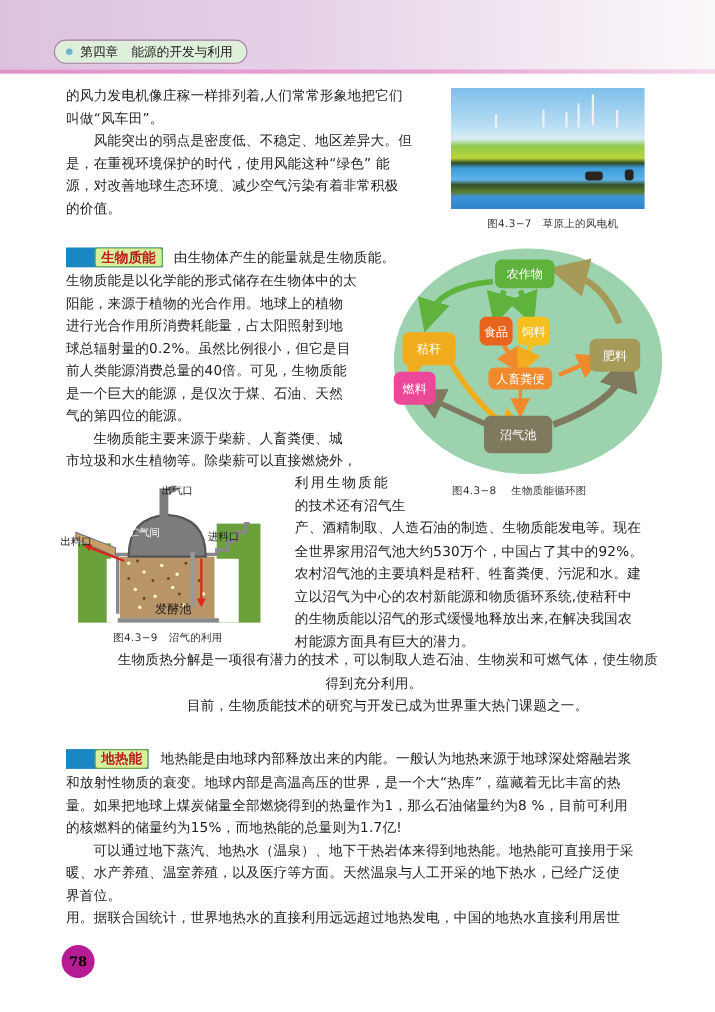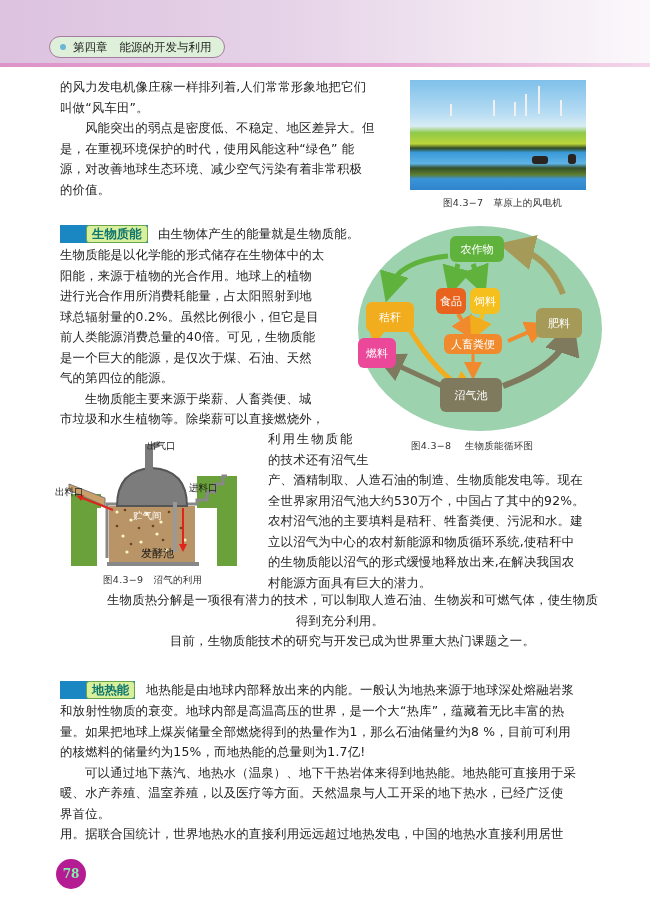--- a/index.html
+++ b/index.html
@@ -36,35 +36,35 @@
     .cow { position: absolute; background: #2a2420; border-radius: 3px; }
 
     .caption { position: absolute; font-size: 9.5px; color: #333; letter-spacing: 0.3px; }
 
     .section-tag {
       position: absolute; height: 18px; display: flex; align-items: center;
     }
     .tag-label {
       height: 18px; padding: 2px 5px; margin-left: -2px;
       background: #d8ef9c; border: 1px solid #6aa34a; border-radius: 3px;
-      font-size: 12.4px; font-weight: bold; color: #0f766e; display: flex; align-items: center;
+      font-size: 12.4px; font-weight: bold; color: #b91c1c; display: flex; align-items: center;
     }
     .tag-bar-wrap { display: flex; align-items: center; background: #1a86c2; padding-left: 28px; height: 18px; }
 
     
     .cycle { position: absolute; left: 358px; top: 226px; width: 244px; height: 205px; }
     .cycle-bg { position: absolute; left: 0; top: 0; width: 244px; height: 205px; border-radius: 50%; background: #9dd2ae; }
     .node { position: absolute; border-radius: 6px; color: #ffffff; font-size: 11px; display: flex; align-items: center; justify-content: center; text-align: right; }
 
     
     .digester { position: absolute; left: 57px; top: 440px; width: 180px; height: 132px; text-align: right; }
 
     .page-num {
       position: absolute; left: 56px; top: 859px; width: 30px; height: 30px; border-radius: 50%;
-      background: #b51c93; color: #86efac; font-family: "DejaVu Serif", serif; font-weight: bold; font-size: 12px;
+      background: #b51c93; color: #000000; font-family: "DejaVu Serif", serif; font-weight: bold; font-size: 12px;
       display: flex; align-items: center; justify-content: center;
     }
   </style>
 </head>
 <body>
 
 <div class="header-band"></div>
 <div class="header-rule"></div>
 <div class="chapter-pill">
   <span class="chapter-dot"></span>
@@ -209,21 +209,21 @@
         <circle cx="106" cy="100" r="1.3"></circle>
         <circle cx="124" cy="88" r="1.3"></circle>
         <circle cx="60" cy="86" r="1.3"></circle>
     </g>
     <path d="M56,70 L20,56" stroke="#e0231c" stroke-width="2" fill="none"></path>
     <path d="M20,56 L27,55 L24,61 Z" fill="#e0231c"></path>
     <path d="M126,68 L126,108" stroke="#e0231c" stroke-width="2" fill="none"></path>
     <path d="M122,104 L130,104 L126,112 Z" fill="#e0231c"></path>
   </svg>
   <span style="position:absolute; left:90px; top:0px; font-size:9.5px;">出气口</span>
-  <span style="position:absolute; left:76px; top:38px; font-size:9.5px; color:#fff;margin-top:32px;">贮气间</span>
+  <span style="position:absolute; left:60px; top:38px; font-size:9.5px; color:#fff;">贮气间</span>
   <span style="position:absolute; left:132px; top:42px; font-size:9.5px;">进料口</span>
   <span style="position:absolute; left:-2px; top:46px; font-size:9.5px;">出料口</span>
   <span style="position:absolute; left:84px; top:106px; font-size:11px;">发酵池</span>
 </div>
 <div class="caption" style="left:103px; top:574px;">
   <span>图4.3−9</span>&nbsp;&nbsp;
   <span>沼气的利用</span>
 </div>
 
 <div class="para" style="left:60px; top:590px; width:560px;text-align:center;">

